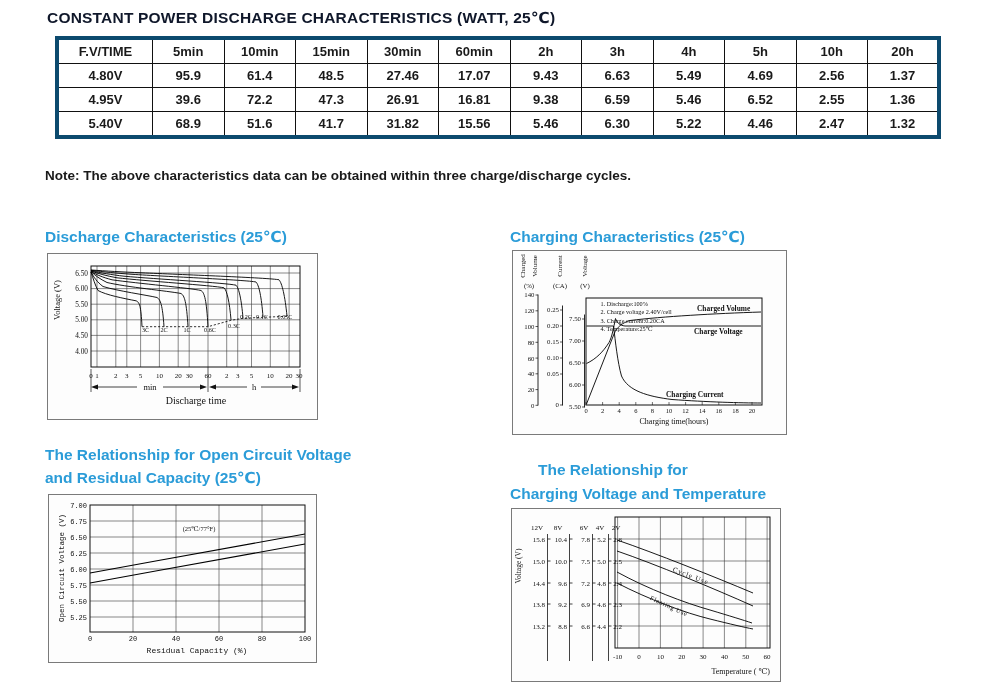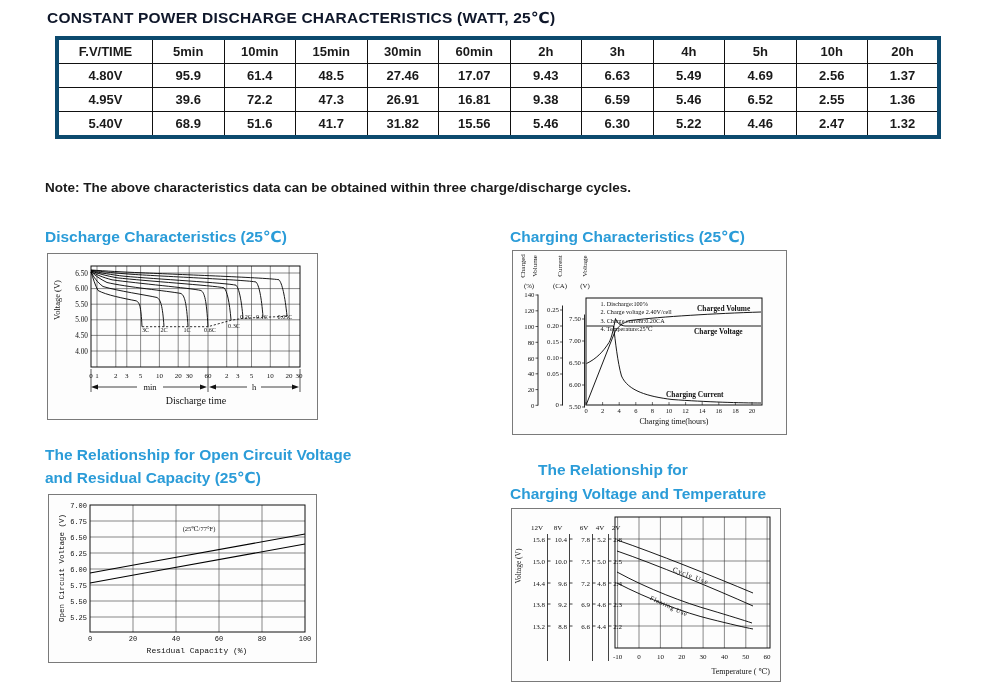--- a/index.html
+++ b/index.html
@@ -4,21 +4,21 @@
 <style>
   html,body{margin:0;padding:0;}
   body{width:1000px;height:687px;position:relative;background:#ffffff;overflow:hidden;
        font-family:"Liberation Sans","DejaVu Sans",sans-serif;color:#1a1a1a;}
   .abs{position:absolute;}
   .main-title{left:47px;top:9px;font-size:15.5px;font-weight:600;color:#0f172a;letter-spacing:.2px;white-space:nowrap;}
   .sec-title{font-size:15.5px;font-weight:600;color:#2b9cd8;white-space:nowrap;}
   #power-table{position:absolute;left:55px;top:36px;width:886px;border-collapse:collapse;table-layout:fixed;border:4px solid #0c4a6e;}
   #power-table th,#power-table td{border:1.5px solid #111;height:22.9px;text-align:center;vertical-align:middle;
        font-size:13px;font-weight:600;padding:0;font-family:"Liberation Sans","DejaVu Sans",sans-serif;}
-  .note{left:45px;top:180px;font-size:13.5px;font-weight:600;white-space:nowrap;}
+  .note{left:45px;top:168px;font-size:13.5px;font-weight:600;white-space:nowrap;}
   svg{position:absolute;overflow:visible;}
   .chart-box{fill:#fdfdfd;stroke:#7a7a7a;stroke-width:1;}
   .grid{stroke:#3a3a3a;stroke-width:.6;fill:none;}
   .frame{stroke:#111;stroke-width:1;fill:none;}
   .curve{stroke:#000;stroke-width:.9;fill:none;}
 </style>
 </head>
 <body>
 
 <div>

